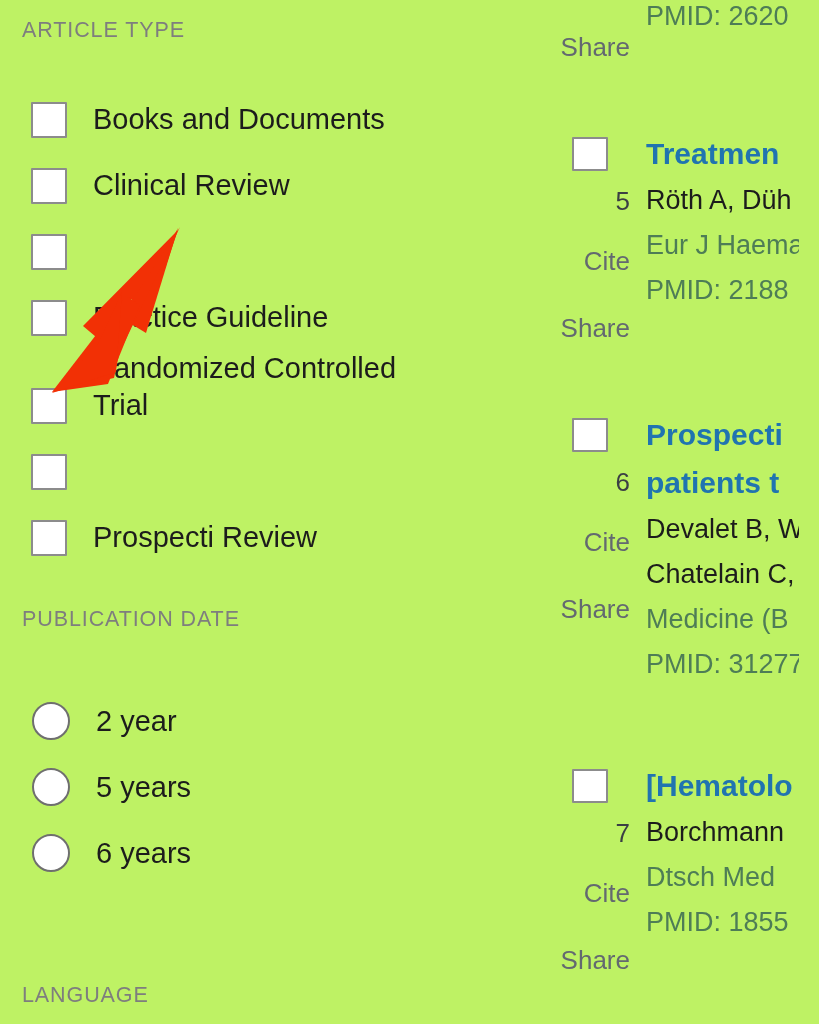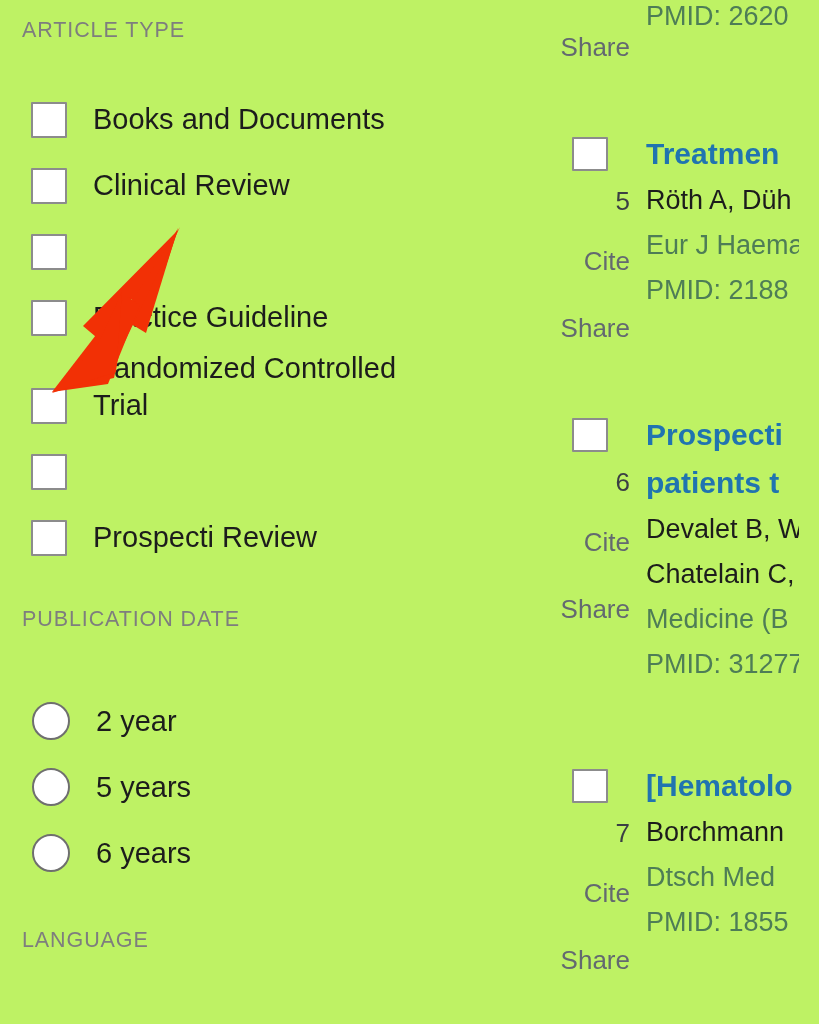--- a/index.html
+++ b/index.html
@@ -36,21 +36,21 @@
     position: absolute;
     left: 22px;
     color: #7e7e7e;
     font-size: 21.5px;
     letter-spacing: 0.9px;
     font-weight: 400;
     white-space: nowrap;
   }
   #facet-header-article-type { top: 18px; }
   #facet-header-publication-date { top: 593px; margin-top: 14px; }
-  #facet-header-language { top: 928px; text-align: right; }
+  #facet-header-language { top: 983px; text-align: right; }
 
   .filter-list {
     position: absolute;
     left: 0;
     width: 520px;
   }
   #article-type-list { top: 86px; }
   #publication-date-list { top: 688px; }
 
   .filter-row {

